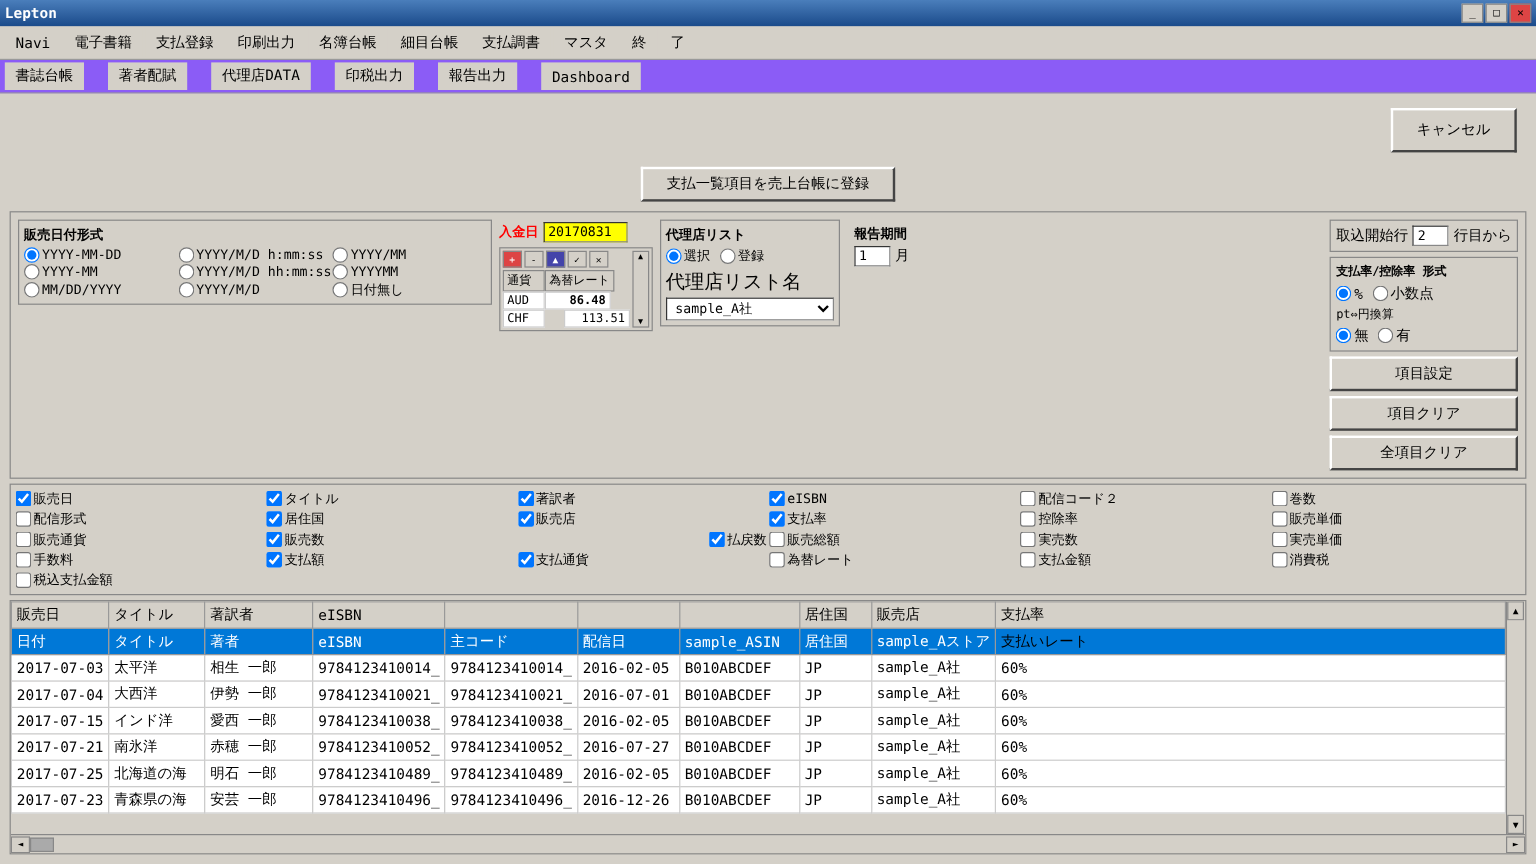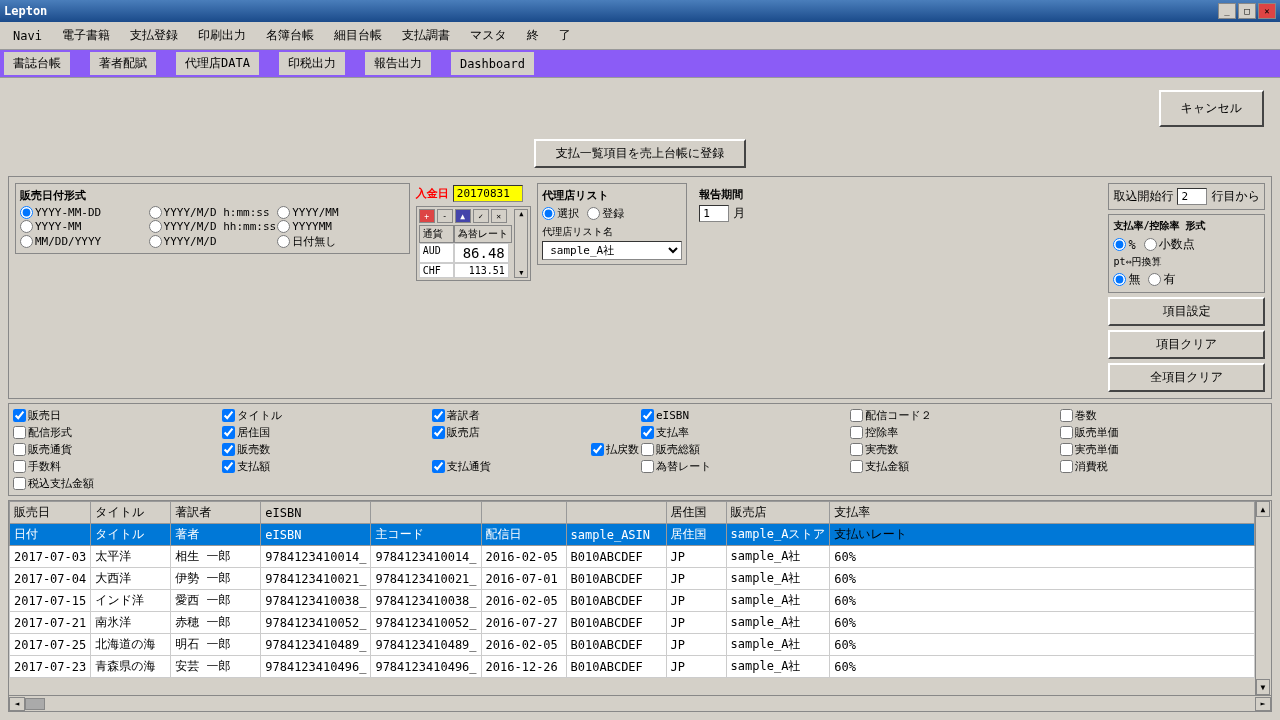--- a/index.html
+++ b/index.html
@@ -203,23 +203,23 @@
             <button style="width:16px;height:14px;background:#44a;border:1px solid #888;cursor:pointer;font-size:8px;color:white;">▲</button>
             <button style="width:16px;height:14px;background:#d4d0c8;border:1px solid #888;cursor:pointer;font-size:8px;">✓</button>
             <button style="width:16px;height:14px;background:#d4d0c8;border:1px solid #888;cursor:pointer;font-size:8px;">✕</button>
           </div>
           <div style="display: flex; gap: 0;">
             <div style="font-size:10px;border:1px solid #888;padding:1px 3px;min-width:35px;background:#d4d0c8;">通貨</div>
             <div style="font-size:10px;border:1px solid #888;padding:1px 3px;min-width:55px;background:#d4d0c8;">為替レート</div>
           </div>
           <div style="display:flex; gap:0;">
             <div style="font-size:10px;border:1px solid #ccc;padding:1px 3px;min-width:35px;background:white;">AUD</div>
-            <div style="font-size:14px;border:1px solid #ccc;padding:1px 3px;min-width:55px;background:white;text-align:right;">86.48</div>
-          </div>
-          <div style="display:flex; gap:0;">
+            <div style="font-size:10px;border:1px solid #ccc;padding:1px 3px;min-width:55px;background:white;text-align:right;font-weight:bold;">86.48</div>
+          </div>
+          <div style="display:flex; gap:16px;">
             <div style="font-size:10px;border:1px solid #ccc;padding:1px 3px;min-width:35px;background:white;">CHF</div>
             <div style="font-size:10px;border:1px solid #ccc;padding:1px 3px;min-width:55px;background:white;text-align:right;">113.51</div>
           </div>
         </div>
         <div style="width:14px;background:#d4d0c8;border:1px solid #888;display:flex;flex-direction:column;">
           <div style="font-size:7px;text-align:center;cursor:pointer;">▲</div>
           <div style="flex:1;"></div>
           <div style="font-size:7px;text-align:center;cursor:pointer;">▼</div>
         </div>
       </div>
@@ -231,21 +231,21 @@
         <div style="border: 1px solid #888; padding: 4px;">
           <div style="font-size: 11px; font-weight: bold; margin-bottom: 3px;">代理店リスト</div>
           <div style="display: flex; gap: 8px; margin-bottom: 4px;">
             <label style="display:flex;align-items:center;gap:2px;font-size:11px;cursor:pointer;">
               <input type="radio" name="agencyopt" checked="" style=""> 選択
             </label>
             <label style="display:flex;align-items:center;gap:2px;font-size:11px;cursor:pointer;">
               <input type="radio" name="agencyopt" style=""> 登録
             </label>
           </div>
-          <div style="font-size:10px;margin-bottom:2px;">代理店リスト名</div>
+          <div style="font-size:16px;margin-bottom:2px;">代理店リスト名</div>
           <select style="border:1px inset #888;background:white;padding:1px 3px;font-size:11px;width:140px;">
             <option>sample_A社</option>
           </select>
         </div>
 
         <div style="font-size: 11px; padding: 4px;">
           <div style="font-size:11px;font-weight:bold;margin-bottom:3px;">報告期間</div>
           <div style="display:flex;align-items:center;gap:4px;">
             <input type="text" value="1" style="border: 1px inset rgb(136, 136, 136); background: white; padding: 1px 3px; width: 30px; font-size: 11px;">
             <span>月</span>

